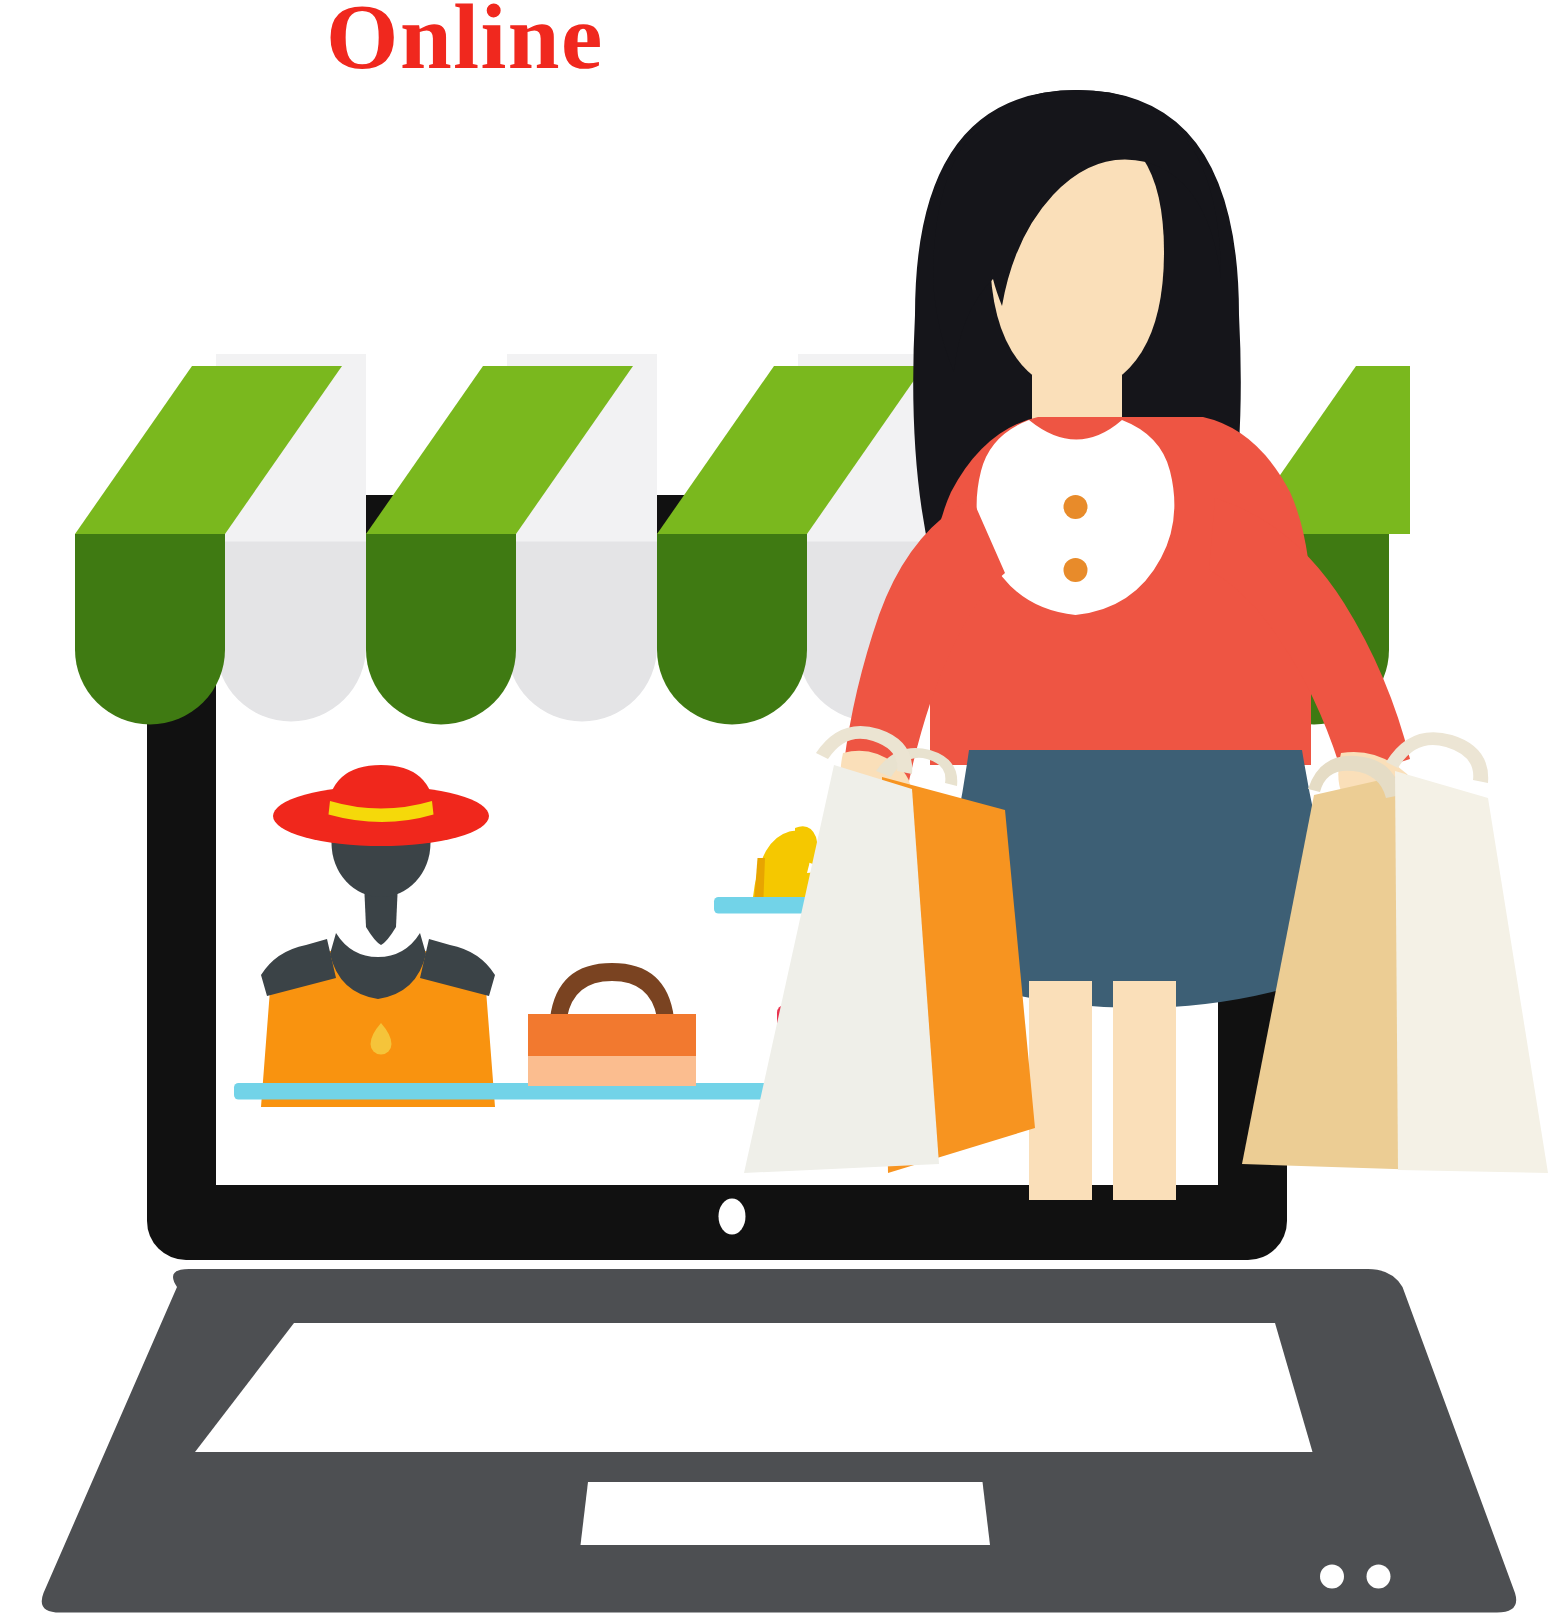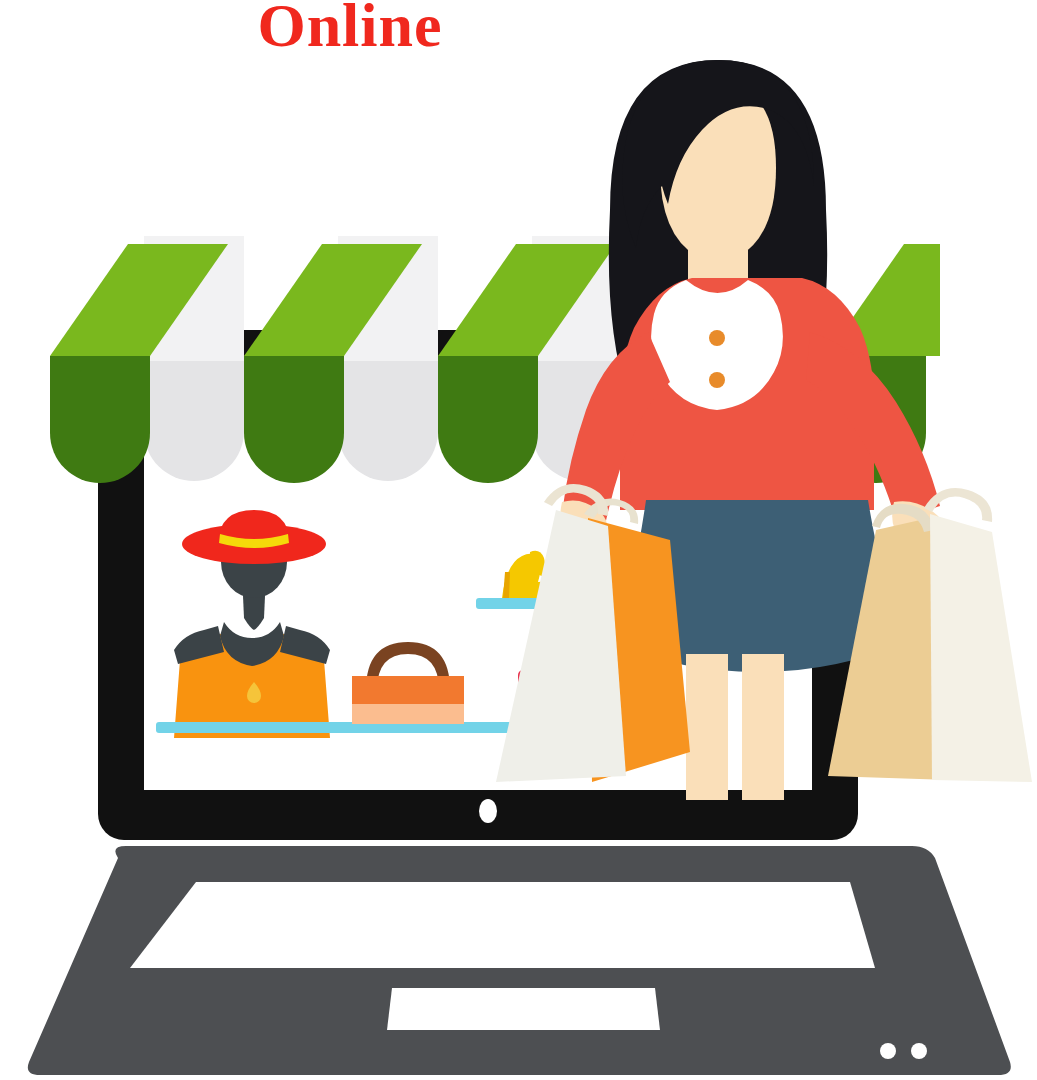--- a/index.html
+++ b/index.html
@@ -4,21 +4,21 @@
 <title>Online Shopping Illustration</title>
 <style>
   html,body{margin:0;padding:0;background:#ffffff;}
   body{
     font-family:"Liberation Serif", serif;
     width:1037px;height:1080px;overflow:hidden;position:relative;
   }
   #stage{position:absolute;left:0;top:0;width:1037px;height:1080px;background:#fff;}
 
   
-  .heading{position:absolute;left:0;top:0;width:620px;text-align:center;z-index:40;pointer-events:none;padding-left:40px;}
+  .heading{position:absolute;left:0;top:0;width:620px;text-align:center;z-index:40;pointer-events:none;}
   .title-online{
     font-family:"Liberation Serif", serif;
     font-size:62px;line-height:62px;font-weight:700;letter-spacing:1px;
     margin-top:-6px;
   }
   .title-shopping{
     font-family:"Liberation Serif", serif;
     font-size:96px;line-height:104px;font-weight:400;letter-spacing:0px;
   }
 

